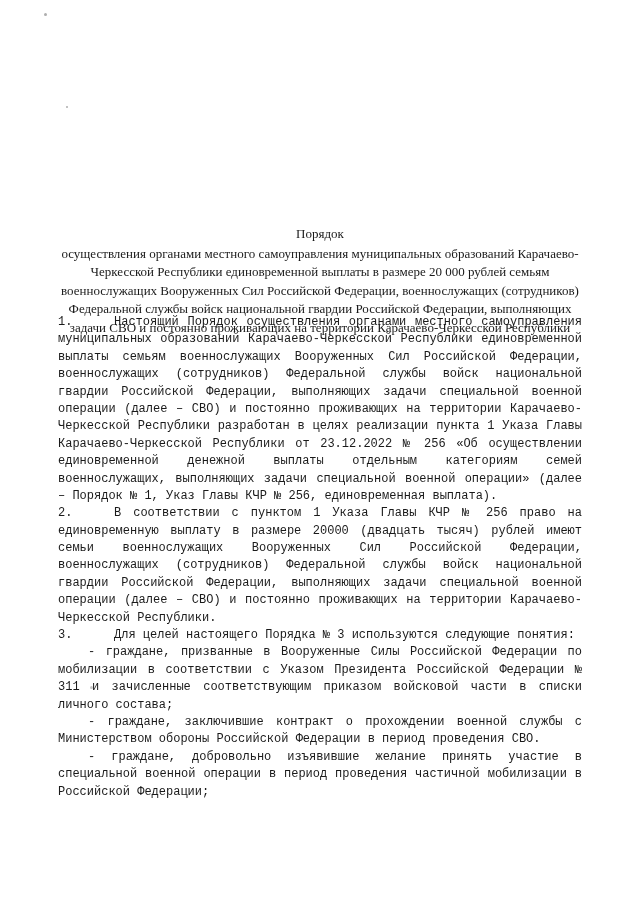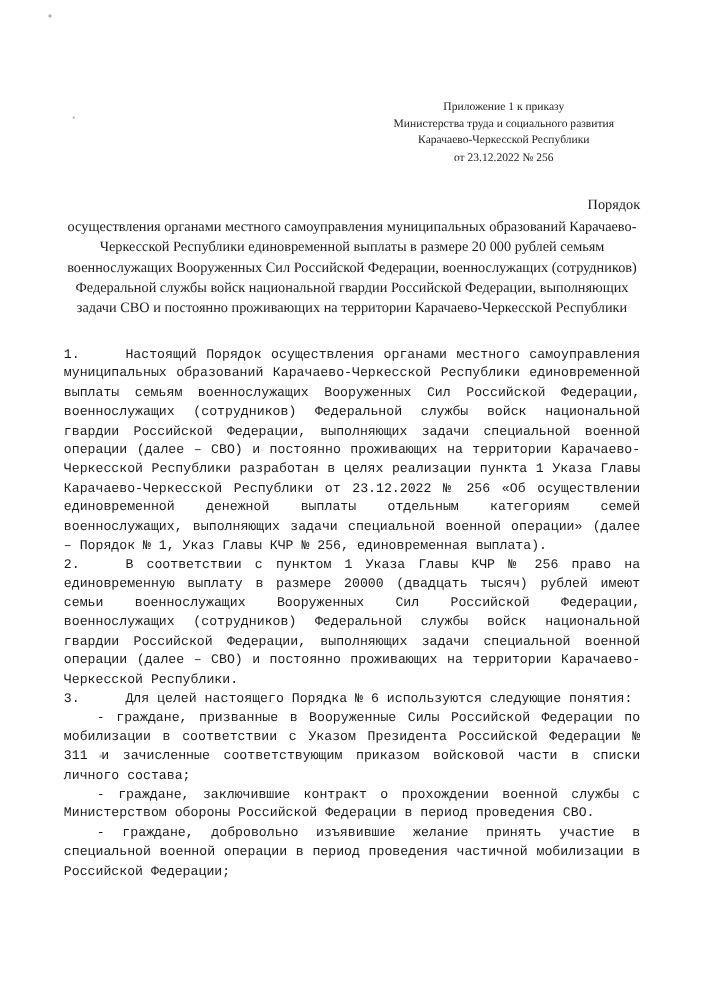--- a/index.html
+++ b/index.html
@@ -42,23 +42,24 @@
   }
   .header-block div { white-space: nowrap; }
 
   .title-wrap {
     position: absolute;
     left: 58px;
     top: 178px;
     width: 524px;
   }
   .doc-title {
-    text-align: right;
+    text-align: center;
     font-size: 13px;
     margin-bottom: 3px;
+    margin-top: 48px;
   }
   .doc-subtitle {
     text-align: center;
     font-size: 13px;
     line-height: 1.42;
   }
 
   .body-wrap {
     position: absolute;
     left: 58px;
@@ -90,44 +91,38 @@
 </style>
 </head>
 <body>
 
 <div class="page">
 
   <span class="speck s1"></span>
   <span class="speck s2"></span>
   <span class="speck s3"></span>
 
-  <div class="header-block">
-    <div>Приложение 1 к приказу</div>
-    <div>Министерства труда и социального развития</div>
-    <div>Карачаево-Черкесской Республики</div>
-    <div>от 23.12.2022 № 256</div>
-  </div>
 
   <div class="title-wrap">
     <div class="doc-title">Порядок</div>
     <div class="doc-subtitle">осуществления органами местного самоуправления муниципальных образований Карачаево-Черкесской Республики единовременной выплаты в размере 20 000 рублей семьям военнослужащих Вооруженных Сил Российской Федерации, военнослужащих (сотрудников) Федеральной службы войск национальной гвардии Российской Федерации, выполняющих задачи СВО и постоянно проживающих на территории Карачаево-Черкесской Республики</div>
   </div>
 
   <div class="body-wrap">
 
     <p class="para num">
       <span class="num-lead">1.</span><span>Настоящий Порядок осуществления органами местного самоуправления муниципальных образований Карачаево-Черкесской Республики единовременной выплаты семьям военнослужащих Вооруженных Сил Российской Федерации, военнослужащих (сотрудников) Федеральной службы войск национальной гвардии Российской Федерации, выполняющих задачи специальной военной операции (далее – СВО) и постоянно проживающих на территории Карачаево-Черкесской Республики разработан в целях реализации пункта 1 Указа Главы Карачаево-Черкесской Республики от 23.12.2022 № 256 «Об осуществлении единовременной денежной выплаты отдельным категориям семей военнослужащих, выполняющих задачи специальной военной операции» (далее – Порядок № 1, Указ Главы КЧР № 256, единовременная выплата).</span>
     </p>
 
     <p class="para num">
       <span class="num-lead">2.</span><span>В соответствии с пунктом 1 Указа Главы КЧР № 256 право на единовременную выплату в размере 20000 (двадцать тысяч) рублей имеют семьи военнослужащих Вооруженных Сил Российской Федерации, военнослужащих (сотрудников) Федеральной службы войск национальной гвардии Российской Федерации, выполняющих задачи специальной военной операции (далее – СВО) и постоянно проживающих на территории Карачаево-Черкесской Республики.</span>
     </p>
 
     <p class="para num">
-      <span class="num-lead">3.</span><span>Для целей настоящего Порядка № 6 используются следующие понятия:</span>
+      <span class="num-lead">3.</span><span>Для целей настоящего Порядка № 3 используются следующие понятия:</span>
     </p>
 
 
     <p class="para dash">- граждане, призванные в Вооруженные Силы Российской  Федерации по мобилизации в соответствии с Указом Президента Российской Федерации № 311 и зачисленные соответствующим приказом войсковой части в списки личного состава;</p>
     <p class="para dash">- граждане, заключившие контракт о прохождении военной службы с Министерством обороны Российской Федерации в период проведения СВО.</p>
     <p class="para dash">- граждане, добровольно изъявившие желание принять участие в специальной военной операции в период проведения частичной мобилизации в Российской Федерации;</p>
 
   </div>
 </div>
 

